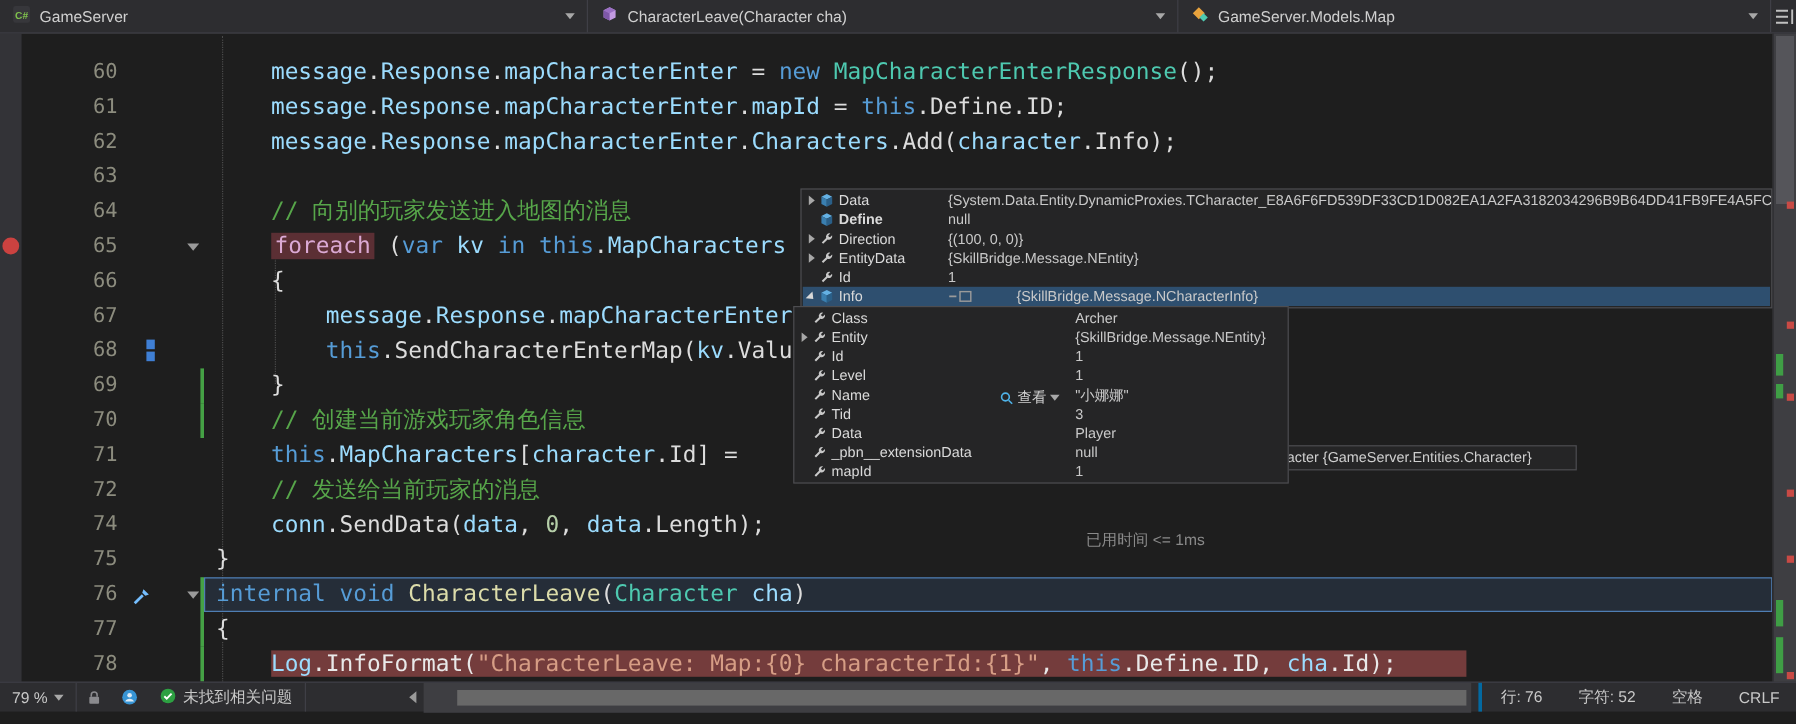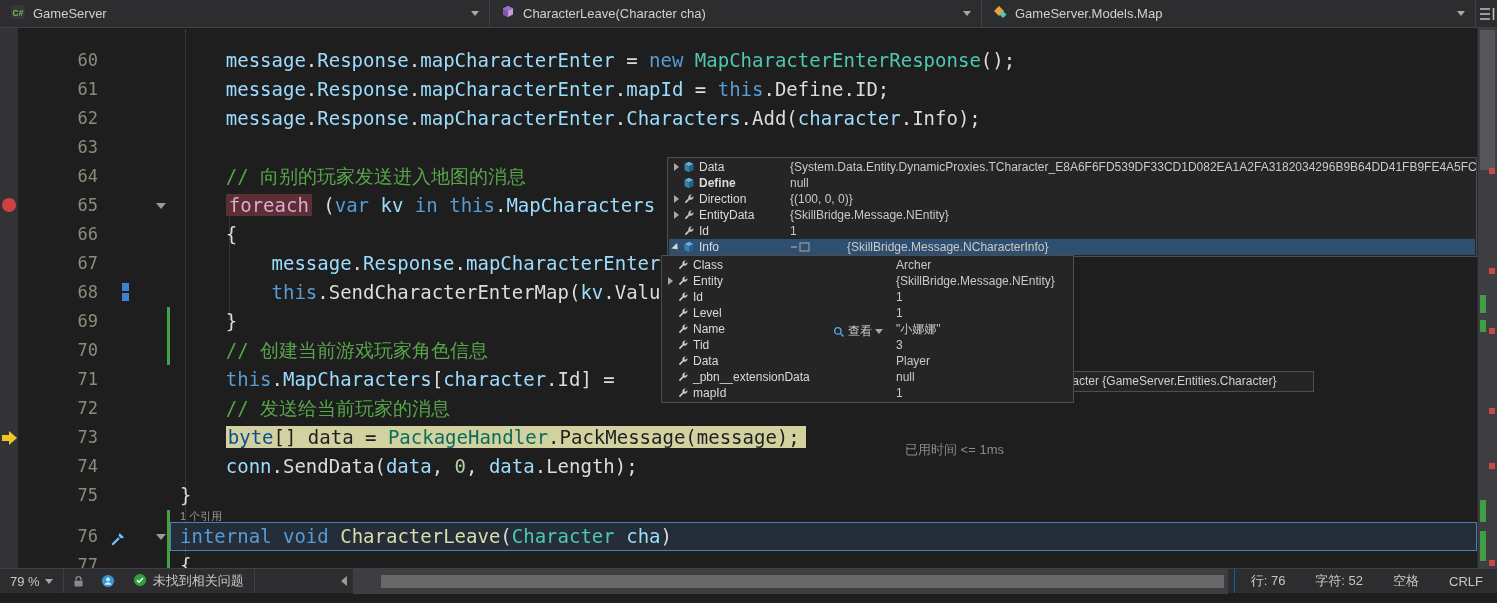--- a/index.html
+++ b/index.html
@@ -65,21 +65,21 @@
 
 #statusbar{position:absolute;left:0;bottom:10px;width:1497px;height:25px;background:#2d2d30;border-top:1px solid #3f3f46;display:flex;align-items:center;font-size:13px;color:#c8c8c8;z-index:60}
 .sb-zoom{display:flex;align-items:center;gap:5px;padding:0 10px;height:100%}
 .sb-sep{width:1px;height:100%;background:#3f3f46}
 .sb-ic{padding:0 8px;display:flex;align-items:center}
 .sb-health{display:flex;align-items:center;gap:6px;padding:0 10px}
 .sb-gap{width:80px}
 .tri-l{width:0;height:0;border-top:5px solid transparent;border-bottom:5px solid transparent;border-right:6px solid #9a9a9a;margin:0 6px}
 .sb-htrack{flex:1;height:25px;background:#3e3e42;position:relative;margin-right:6px}
 .sb-hthumb{position:absolute;left:28px;right:4px;top:6px;bottom:6px;background:#686868}
-.sb-right{display:flex;align-items:center;gap:30px;padding:0 14px 0 16px;border-left:1px solid #0369a1;height:100%}
+.sb-right{display:flex;align-items:center;gap:30px;padding:0 14px 0 16px;border-left:3px solid #0369a1;height:100%}
 </style>
 </head>
 <body>
 
 <div id="topbar">
   <div class="bc bc-proj">
     <span><svg width="16" height="16" viewBox="0 0 16 16">
           <rect x="1" y="1" width="14" height="14" rx="2" fill="#37373b"></rect>
           <text x="8" y="11.5" font-size="8.5" fill="#7ec04c" text-anchor="middle" font-weight="bold">C#</text>
         </svg></span>
@@ -197,43 +197,31 @@
         <div class="icell"></div>
         <div class="ccell"><span class="tk-d">    </span><span class="tk-kw">this</span><span class="tk-d">.</span><span class="tk-id">MapCharacters</span><span class="tk-d">[</span><span class="tk-id">character</span><span class="tk-d">.Id] = </span></div>
       </div>
       <div class="crow">
         <div class="gcell"></div>
         <div class="ncell">72</div>
         <div class="icell"></div>
         <div class="ccell"><span class="tk-d">    </span><span class="tk-com">// 发送给当前玩家的消息</span></div>
       </div>
       <div class="crow">
-        <div class="gcell">
-          <div>
-            <div class="ca-body"></div>
-            <div class="ca-head"></div>
-          </div>
-        </div>
-        <div class="ncell">73</div>
-        <div class="icell"></div>
-        <div class="ccell"><span class="tk-d">    </span><span class="cur-stmt"><span class="tk-ykw">byte</span><span class="tk-yd">[] data = </span><span class="tk-yty">PackageHandler</span><span class="tk-yd">.PackMessage(message);</span></span></div>
-      </div>
-      <div class="crow">
         <div class="gcell"></div>
         <div class="ncell">74</div>
         <div class="icell"></div>
         <div class="ccell"><span class="tk-d">    </span><span class="tk-id">conn</span><span class="tk-d">.SendData(</span><span class="tk-id">data</span><span class="tk-d">, </span><span class="tk-num">0</span><span class="tk-d">, </span><span class="tk-id">data</span><span class="tk-d">.Length);</span></div>
       </div>
       <div class="crow">
         <div class="gcell"></div>
         <div class="ncell">75</div>
         <div class="icell"></div>
         <div class="ccell"><span class="tk-d">}</span></div>
       </div>
-      <div class="codelens">1 个引用<div class="chg"></div></div>
       <div class="crow">
         <div class="gcell"></div>
         <div class="ncell">76</div>
         <div class="icell">
           <div class="qa"><svg width="18" height="18" viewBox="0 0 16 16">
               <path d="M2 14l6-6" stroke="#75beff" stroke-width="2"></path>
               <path d="M8.5 3.5l4 4-2.6.9-2.3-2.3z" fill="#75beff"></path>
             </svg></div>
           <div class="fold"></div>
         </div>

